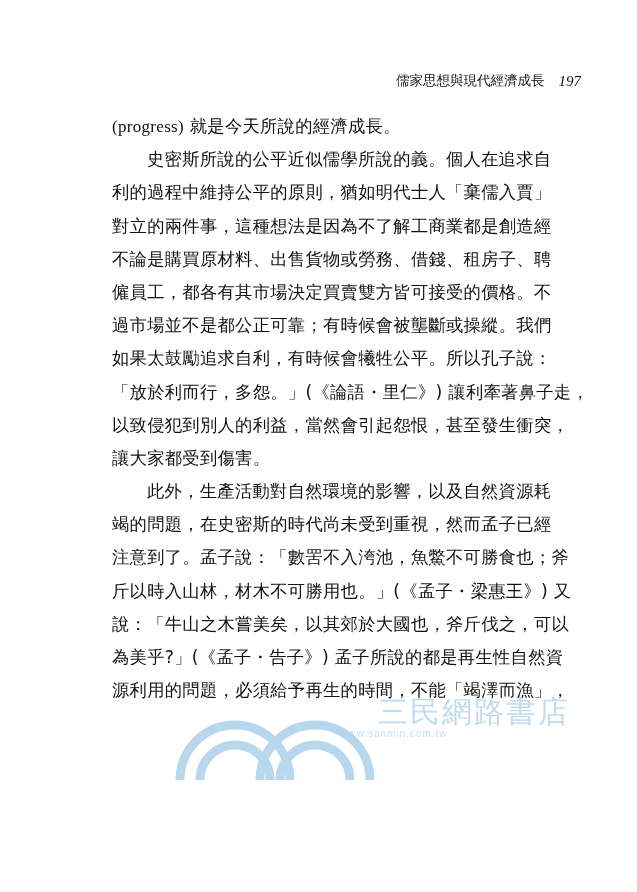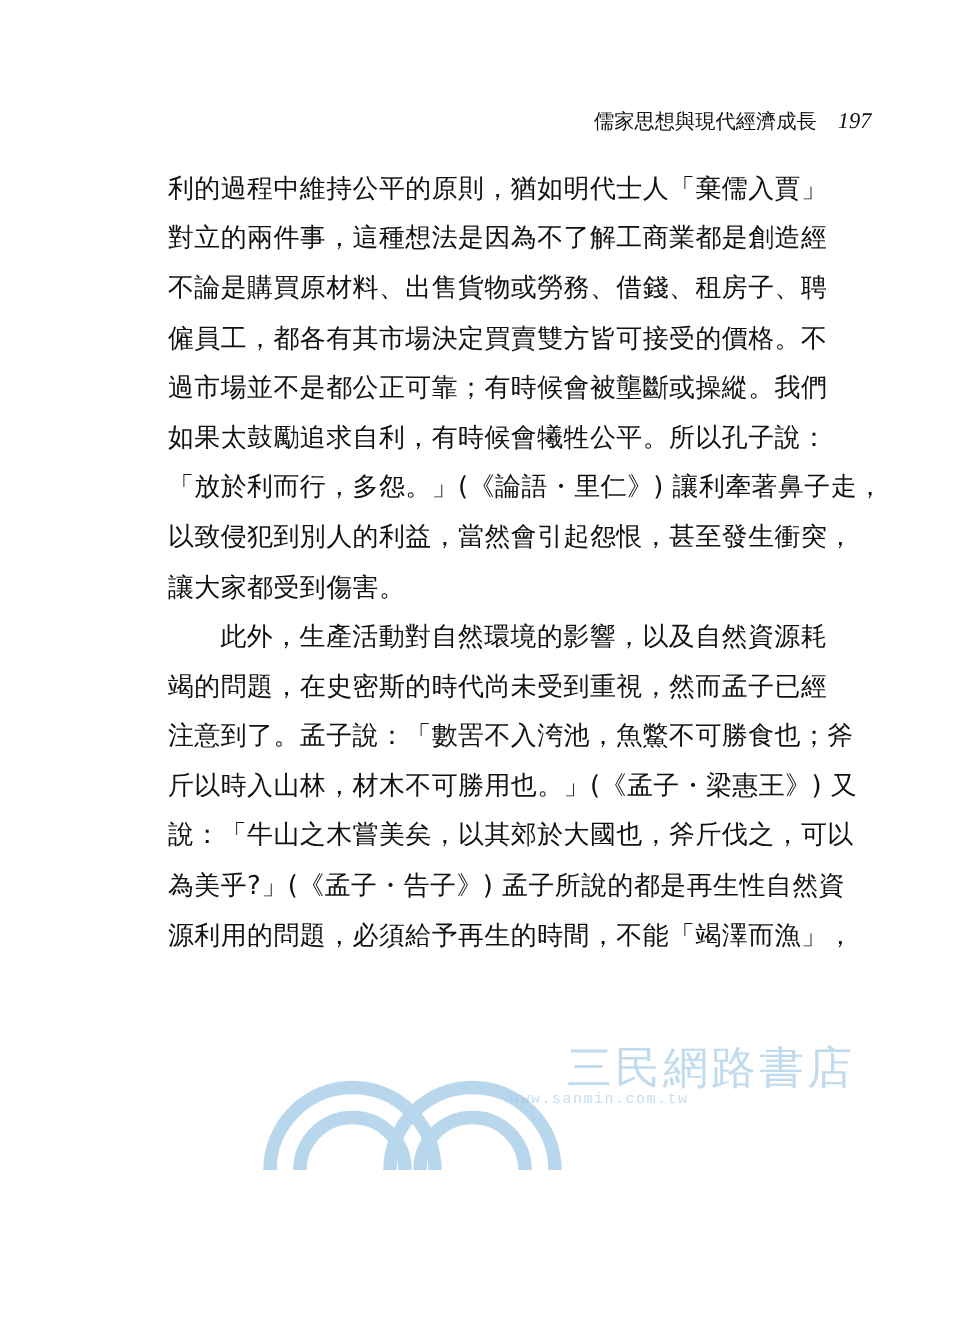--- a/index.html
+++ b/index.html
@@ -24,33 +24,35 @@
   .latin { font-family:"Liberation Serif", serif; font-size:17px; }
   .watermark {
     position:absolute; left:170px; top:700px; width:330px; height:80px; pointer-events:none;
     opacity:0.55;
   }
   .wm-text {
     position:absolute; left:340px; top:692px; font-family:"DejaVu Serif", serif; font-size:30px;
     color:#9fc7e6; opacity:0.65; letter-spacing:2px; pointer-events:none;margin-left:38px;
   }
   .wm-url {
-    position:absolute; left:340px; top:728px; font-family:Liberation Mono, monospace; font-size:10px;
+    position:absolute; left:340px; top:728px; font-family:Liberation Sans, sans-serif; font-size:10px;
     color:#9fc7e6; opacity:0.6; letter-spacing:1px; pointer-events:none;
   }
 </style>
 </head>
 <body>
 
 <div class="header">
   <span class="header-title">儒家思想與現代經濟成長</span>
   <span class="page-num">197</span>
 </div>
 
 <div class="body-text">
+  <div class="line"><span class="latin">(progress)</span><span> 就是今天所說的經濟成長。</span></div>
+  <div class="line indent">史密斯所說的公平近似儒學所說的義。個人在追求自</div>
   <div class="line">利的過程中維持公平的原則，猶如明代士人「棄儒入賈」</div>
   <div class="line">對立的兩件事，這種想法是因為不了解工商業都是創造經</div>
   <div class="line">不論是購買原材料、出售貨物或勞務、借錢、租房子、聘</div>
   <div class="line">僱員工，都各有其市場決定買賣雙方皆可接受的價格。不</div>
   <div class="line">過市場並不是都公正可靠；有時候會被壟斷或操縱。我們</div>
   <div class="line">如果太鼓勵追求自利，有時候會犧牲公平。所以孔子說：</div>
   <div class="line">「放於利而行，多怨。」(《論語・里仁》) 讓利牽著鼻子走，</div>
   <div class="line">以致侵犯到別人的利益，當然會引起怨恨，甚至發生衝突，</div>
   <div class="line">讓大家都受到傷害。</div>
   <div class="line indent">此外，生產活動對自然環境的影響，以及自然資源耗</div>

